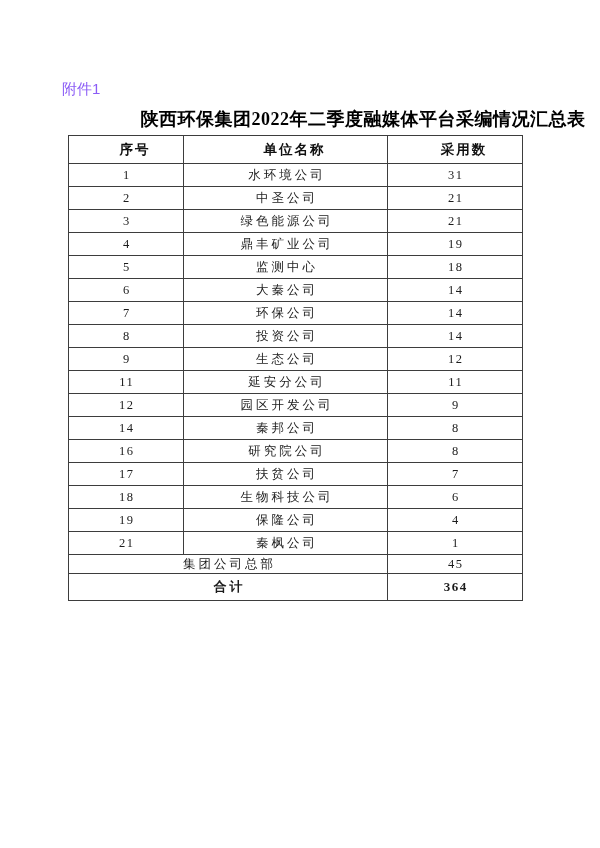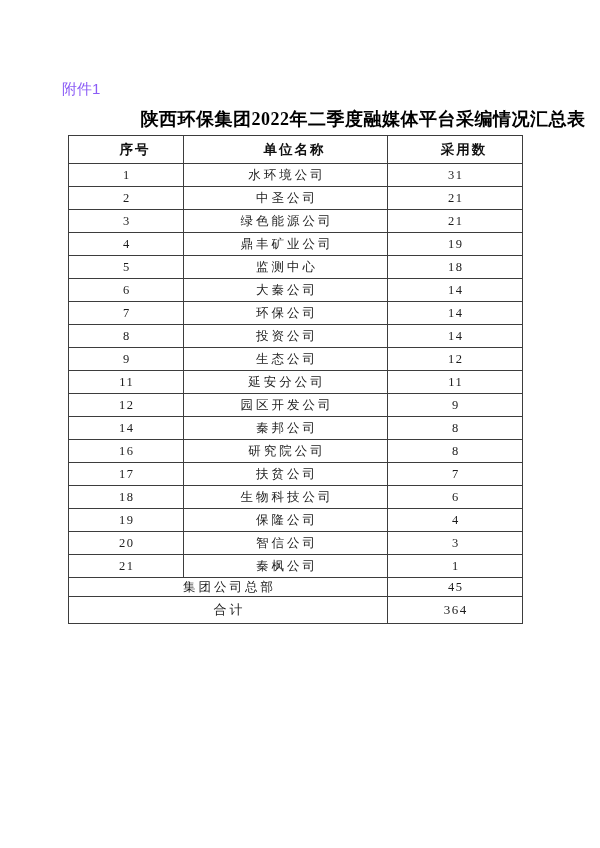--- a/index.html
+++ b/index.html
@@ -77,21 +77,21 @@
   }
   .summary-table td.cell-num {
     letter-spacing: 1.5px;
     padding-left: 1.5px;
     font-family: "Liberation Serif", serif;
   }
   .summary-table tr.row-hq    { height: 19px; }
   .summary-table tr.row-fwd   { height: 22px; }
   .summary-table tr.row-total { height: 27px; }
   .summary-table tr.row-total td {
-    font-weight: normal;
+    font-weight: bold;
     font-size: 13px;
   }
 </style>
 </head>
 <body>
 
 <div class="page">
 
   <div class="attachment-label">附件1</div>
 
@@ -185,25 +185,20 @@
           <td class="cell-num">18</td>
           <td class="cell-label">生物科技公司</td>
           <td class="cell-num">6</td>
         </tr>
         <tr>
           <td class="cell-num">19</td>
           <td class="cell-label">保隆公司</td>
           <td class="cell-num">4</td>
         </tr>
         <tr>
-          <td class="cell-num">20</td>
-          <td class="cell-label">智信公司</td>
-          <td class="cell-num">3</td>
-        </tr>
-        <tr>
           <td class="cell-num">21</td>
           <td class="cell-label">秦枫公司</td>
           <td class="cell-num">1</td>
         </tr>
         <tr class="row-hq">
           <td class="cell-label" colspan="2">集团公司总部</td>
           <td class="cell-num">45</td>
         </tr>
         <tr class="row-total">
           <td class="cell-label" colspan="2">合计</td>

